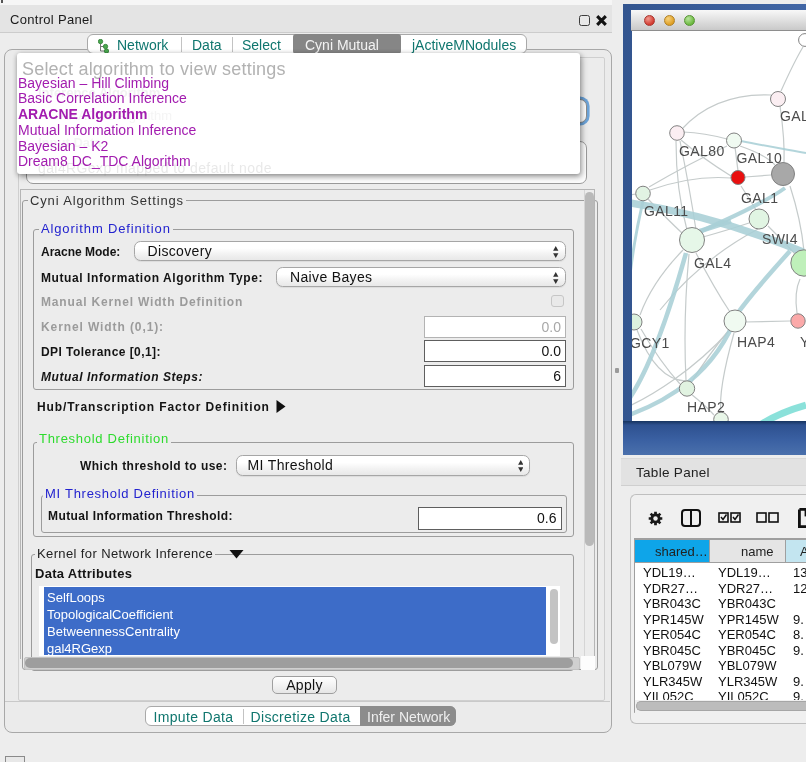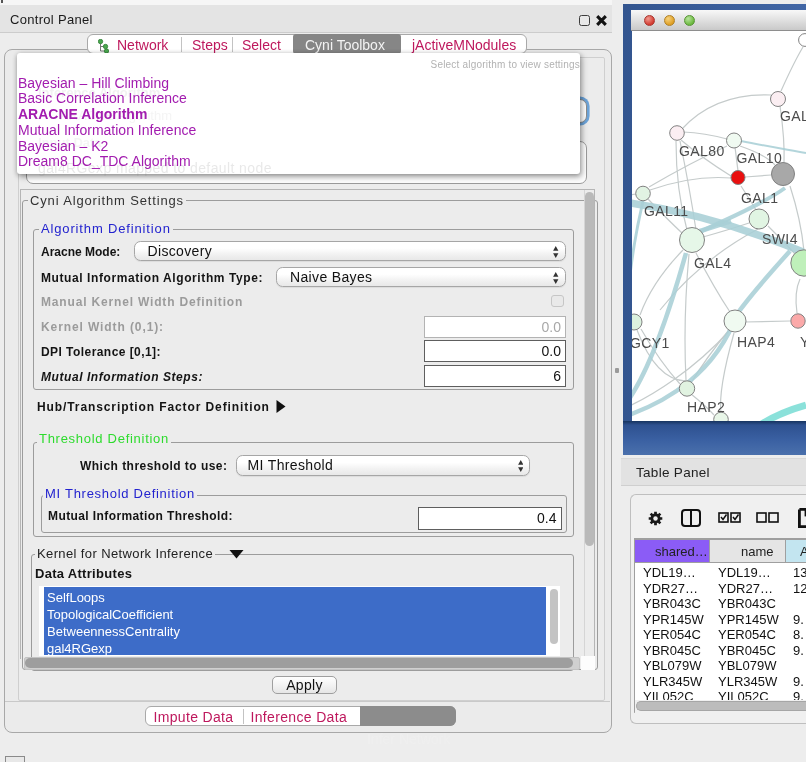--- a/index.html
+++ b/index.html
@@ -6,21 +6,21 @@
 .abs{position:absolute;}
 .b{font-weight:bold;}
 .lbl{font-size:12px;font-weight:bold;color:#141414;white-space:nowrap;}
 .glbl{font-size:12px;font-weight:bold;color:#9b9b9b;white-space:nowrap;}
 .combo{position:absolute;border:1.2px solid #a6a6a6;border-radius:6.5px;background:linear-gradient(#ffffff 35%,#f1f1f1 70%,#e8e8e8);box-shadow:0 1px 1px rgba(0,0,0,0.07);}
 .combo .t{position:absolute;top:0;bottom:0;display:flex;align-items:center;font-size:14px;letter-spacing:0.35px;color:#111;}
 .fld{position:absolute;background:#fff;font-size:14px;display:flex;align-items:center;justify-content:flex-end;padding-right:4px;}
 .grp{position:absolute;border:1px solid #9c9c9c;border-radius:3px;}
 .gtitle{position:absolute;background:#ececec;padding:0 2px;font-size:13px;white-space:nowrap;line-height:13px;}
 .ditem{position:absolute;left:18px;font-size:14px;color:#a21caf;white-space:nowrap;}
-.tabt{position:absolute;font-size:14px;color:#be185d;white-space:nowrap;}
+.tabt{position:absolute;font-size:14px;color:#0f766e;white-space:nowrap;}
 </style></head><body>
 
 <div class="abs" style="left:0;top:0;width:612px;height:5px;background:#f6f6f6;"></div>
 <div class="abs" style="left:1px;top:0;width:2px;height:3px;background:#555;"></div>
 
 <div class="abs" style="left:0;top:5px;width:612px;height:730px;background:#ededed;"></div>
 <div class="abs" style="left:0;top:5px;width:612px;height:28px;background:#e4e4e4;border-bottom:1px solid #cccccc;"></div>
 <div class="abs" style="left:10px;top:12px;font-size:13px;color:#1a1a1a;letter-spacing:0.3px;">Control Panel</div>
 
 <div class="abs" style="left:579px;top:15px;width:11px;height:11px;border:1.5px solid #3c3c3c;border-radius:2.5px;background:#e8e8e8;"></div>
@@ -33,25 +33,25 @@
 
 <div class="abs" style="left:87px;top:34px;width:440px;height:20px;background:#ffffff;border:1px solid #a9a9a9;border-radius:6px;"></div>
 <svg class="abs" style="left:98px;top:39px;" width="11" height="14" viewBox="0 0 11 14">
  <path d="M2.5 3 L2.5 12 L8 12 M2.5 7.5 L7 7.5" stroke="#777" stroke-width="1" fill="none"></path>
  <circle cx="2.5" cy="2.5" r="2.2" fill="#4aa94f" stroke="#2e7c33" stroke-width="0.8"></circle>
  <circle cx="7.5" cy="7.5" r="2.2" fill="#4aa94f" stroke="#2e7c33" stroke-width="0.8"></circle>
  <circle cx="8.5" cy="12" r="2.2" fill="#4aa94f" stroke="#2e7c33" stroke-width="0.8"></circle>
 </svg>
 <div class="tabt" style="left:117px;top:37px;">Network</div>
 <div class="abs" style="left:181px;top:37px;width:1px;height:15px;background:#c3c3c3;"></div>
-<div class="tabt" style="left:192px;top:37px;">Steps</div>
+<div class="tabt" style="left:192px;top:37px;">Data</div>
 <div class="abs" style="left:232px;top:37px;width:1px;height:15px;background:#c3c3c3;"></div>
 <div class="tabt" style="left:242px;top:37px;">Select</div>
 <div class="abs" style="left:293px;top:34px;width:108px;height:20px;background:#868686;border-radius:3px;"></div>
-<div class="tabt" style="left:305px;top:37px;color:#f3f3f3;">Cyni Toolbox</div>
+<div class="tabt" style="left:305px;top:37px;color:#f3f3f3;">Cyni Mutual</div>
 <div class="tabt" style="left:412px;top:37px;">jActiveMNodules</div>
 
 <div class="abs" style="left:300px;top:99px;width:287px;height:24px;border-radius:7px;box-shadow:0 0 0 2.6px #6ca3d8;background:#fff;border:1px solid #8a8a8a;"></div>
 <div class="abs" style="left:26px;top:140.5px;width:561px;height:43.5px;border:1.5px solid #9a9a9a;border-radius:7px;background:#fdfdfd;"></div>
 
 <div class="grp" style="left:22px;top:199.5px;width:576px;height:470.5px;"></div>
 <div class="gtitle" style="left:28px;top:193.5px;color:#333;letter-spacing:0.85px;">Cyni Algorithm Settings</div>
 
 <div class="abs" style="left:20px;top:188.5px;width:574.5px;height:470px;border:1px solid #b5b5b5;border-bottom:none;background:transparent;"></div>
 
@@ -101,21 +101,21 @@
 <div class="combo" style="left:236px;top:455px;width:294px;height:20.5px;">
     <span class="t" style="left:10.5px;">MI Threshold</span>
  <svg class="abs" style="right:6px;top:4px;" width="5.5" height="12" viewBox="0 0 5.5 12">
       <path d="M2.75 0 L5.4 4.7 L0.1 4.7 Z M2.75 12 L5.4 7.3 L0.1 7.3 Z" fill="#333"></path>
     </svg>
   </div>
 
 <div class="grp" style="left:41px;top:494.5px;width:526px;height:38px;"></div>
 <div class="gtitle" style="left:43px;top:486.5px;color:#2323cf;letter-spacing:0.72px;">MI Threshold Definition</div>
 <div class="lbl abs" style="left:48px;top:509px;letter-spacing:0.4px;">Mutual Information Threshold:</div>
-<div class="fld" style="left:418px;top:506.5px;width:143.5px;height:23px;border:1.5px solid #5e5e5e;color:#111;">0.4</div>
+<div class="fld" style="left:418px;top:506.5px;width:143.5px;height:23px;border:1.5px solid #5e5e5e;color:#111;">0.6</div>
 
 <div class="grp" style="left:30.5px;top:553.5px;width:543.5px;height:117px;"></div>
 <div class="gtitle" style="left:35px;top:546.5px;color:#222;letter-spacing:0.38px;background:#ececec;">Kernel for Network Inference</div>
 <svg class="abs" style="left:229px;top:549px;" width="15" height="10" viewBox="0 0 15 10">
     <path d="M0.5 1 L14.5 1 L7.5 9.5 Z" fill="#111"></path>
   </svg>
 <div class="lbl abs" style="left:35px;top:565.5px;font-size:13px;letter-spacing:0.3px;">Data Attributes</div>
 
 <div class="abs" style="left:38.5px;top:585.5px;width:521px;height:70px;background:#ffffff;"></div>
 <div class="abs" style="left:44px;top:587px;width:502px;height:67.5px;background:#3d6cc8;"></div>
@@ -128,30 +128,30 @@
 <div class="abs" style="left:24px;top:656.5px;width:556px;height:13px;background:#d0d0d0;border-radius:2px;border:1px solid #c2c2c2;"></div>
 <div class="abs" style="left:25px;top:658px;width:548px;height:10px;background:#9e9e9e;border-radius:5px;"></div>
 <div class="abs" style="left:580.5px;top:655.5px;width:14px;height:14px;background:#fdfdfd;"></div>
 
 <div class="abs" style="left:272px;top:676px;width:65px;height:17.5px;border:1px solid #9f9f9f;border-radius:5px;background:linear-gradient(#ffffff,#e6e6e6);display:flex;align-items:center;justify-content:center;font-size:14px;color:#111;letter-spacing:0.3px;">Apply</div>
 
 <div class="abs" style="left:5px;top:700.5px;width:605px;height:1px;background:#c9c9c9;"></div>
 <div class="abs" style="left:145px;top:706px;width:311px;height:20px;background:#ffffff;border:1px solid #a9a9a9;border-radius:6px;"></div>
 <div class="tabt" style="left:153.5px;top:709px;letter-spacing:0.33px;">Impute Data</div>
 <div class="abs" style="left:242.5px;top:709px;width:1px;height:15px;background:#c3c3c3;"></div>
-<div class="tabt" style="left:250.5px;top:709px;letter-spacing:0.34px;">Inference Data</div>
+<div class="tabt" style="left:250.5px;top:709px;letter-spacing:0.34px;">Discretize Data</div>
 <div class="abs" style="left:359.5px;top:706px;width:96.5px;height:20px;background:#8c8c8c;border-radius:0 6px 6px 0;"></div>
-<div class="tabt" style="left:367px;top:709px;color:#efefef;margin-top:22px;">Infer Network</div>
+<div class="tabt" style="left:367px;top:709px;color:#efefef;">Infer Network</div>
 
 <div class="abs" style="left:5px;top:756px;width:20px;height:14px;border:1.5px solid #8a8a8a;background:#e8e8e8;"></div>
 
 <div class="abs" style="left:615px;top:368px;width:4px;height:5px;background:#9a9a9a;border-radius:1px;"></div>
 
 <div class="abs" style="left:16.5px;top:52.5px;width:563.5px;height:121px;background:#ffffff;border-radius:3px;box-shadow:0 1px 5px rgba(0,0,0,0.28),2px 3px 6px rgba(0,0,0,0.28);"></div>
-<div class="abs" style="left:16px;top:59px;width:564px;text-align:right;font-size:10px;color:#b2b2b2;letter-spacing:0.2px;">Select algorithm to view settings</div>
+<div class="abs" style="left:16px;top:59px;width:564px;text-align:left;font-size:18px;color:#b2b2b2;letter-spacing:0.2px;padding-left:6px;">Select algorithm to view settings</div>
 <div class="abs" style="left:38px;top:85px;font-size:13px;color:rgba(120,120,120,0.10);white-space:nowrap;font-weight:bold;">Inference Algorithm</div>
 <div class="abs" style="left:60px;top:108px;font-size:13px;color:rgba(120,120,120,0.08);white-space:nowrap;">ARACNE Algorithm</div>
 <div class="abs" style="left:38px;top:135px;font-size:13px;color:rgba(120,120,120,0.08);white-space:nowrap;font-weight:bold;">Input Data</div>
 <div class="abs" style="left:38px;top:160px;font-size:14px;color:rgba(125,125,125,0.18);white-space:nowrap;letter-spacing:0.4px;">gal4RGexp mapped to default node</div>
 <div class="ditem" style="top:74.5px;">Bayesian – Hill Climbing</div>
 <div class="ditem" style="top:90.3px;">Basic Correlation Inference</div>
 <div class="ditem b" style="top:106px;">ARACNE Algorithm</div>
 <div class="ditem" style="top:121.8px;">Mutual Information Inference</div>
 <div class="ditem" style="top:137.5px;">Bayesian – K2</div>
 <div class="ditem" style="top:153.3px;">Dream8 DC_TDC Algorithm</div>
@@ -264,21 +264,21 @@
 <svg class="abs" style="left:756px;top:512px;" width="24" height="11" viewBox="0 0 24 11">
  <rect x="1" y="1" width="9" height="9" fill="none" stroke="#111" stroke-width="1.6"></rect>
  <rect x="13" y="1" width="9" height="9" fill="none" stroke="#111" stroke-width="1.6"></rect>
 </svg>
 <svg class="abs" style="left:797px;top:507px;" width="9" height="22" viewBox="0 0 9 22">
  <path d="M2.4 2.4 L9 2.4 M2.4 2.4 L2.4 19.6 L9 19.6" stroke="#111" stroke-width="2.8" fill="none"></path>
  <rect x="7.6" y="2.4" width="1.4" height="7" fill="#111"></rect>
 </svg>
 
 <div class="abs" style="left:634px;top:538px;width:172px;height:175px;background:#ffffff;border-left:1px solid #9f9f9f;border-top:1px solid #9f9f9f;border-bottom:1px solid #bbbbbb;"></div>
-<div class="abs" style="left:634px;top:539px;width:77px;height:24px;background:#8b5cf6;border:1px solid #9f9f9f;border-right:none;font-size:13px;color:#222;">
+<div class="abs" style="left:634px;top:539px;width:77px;height:24px;background:#0ea5e9;border:1px solid #9f9f9f;border-right:none;font-size:13px;color:#222;">
     <span style="position:absolute;left:20px;top:4px;">shared…</span>
   </div>
 <div class="abs" style="left:709px;top:539px;width:77px;height:24px;background:#e5e5e5;border:1px solid #9f9f9f;font-size:13px;color:#222;">
     <span style="position:absolute;left:31px;top:4px;">name</span>
   </div>
 <div class="abs" style="left:786px;top:539px;width:20px;height:24px;background:#c3e5f0;border-top:1px solid #9f9f9f;border-bottom:1px solid #9f9f9f;font-size:13px;color:#222;">
     <span style="position:absolute;left:14px;top:4px;">A</span>
   </div>
 
 <div class="abs" id="rows" style="left:634px;top:563px;width:172px;height:170px;overflow:hidden;font-size:13px;color:#111;">

